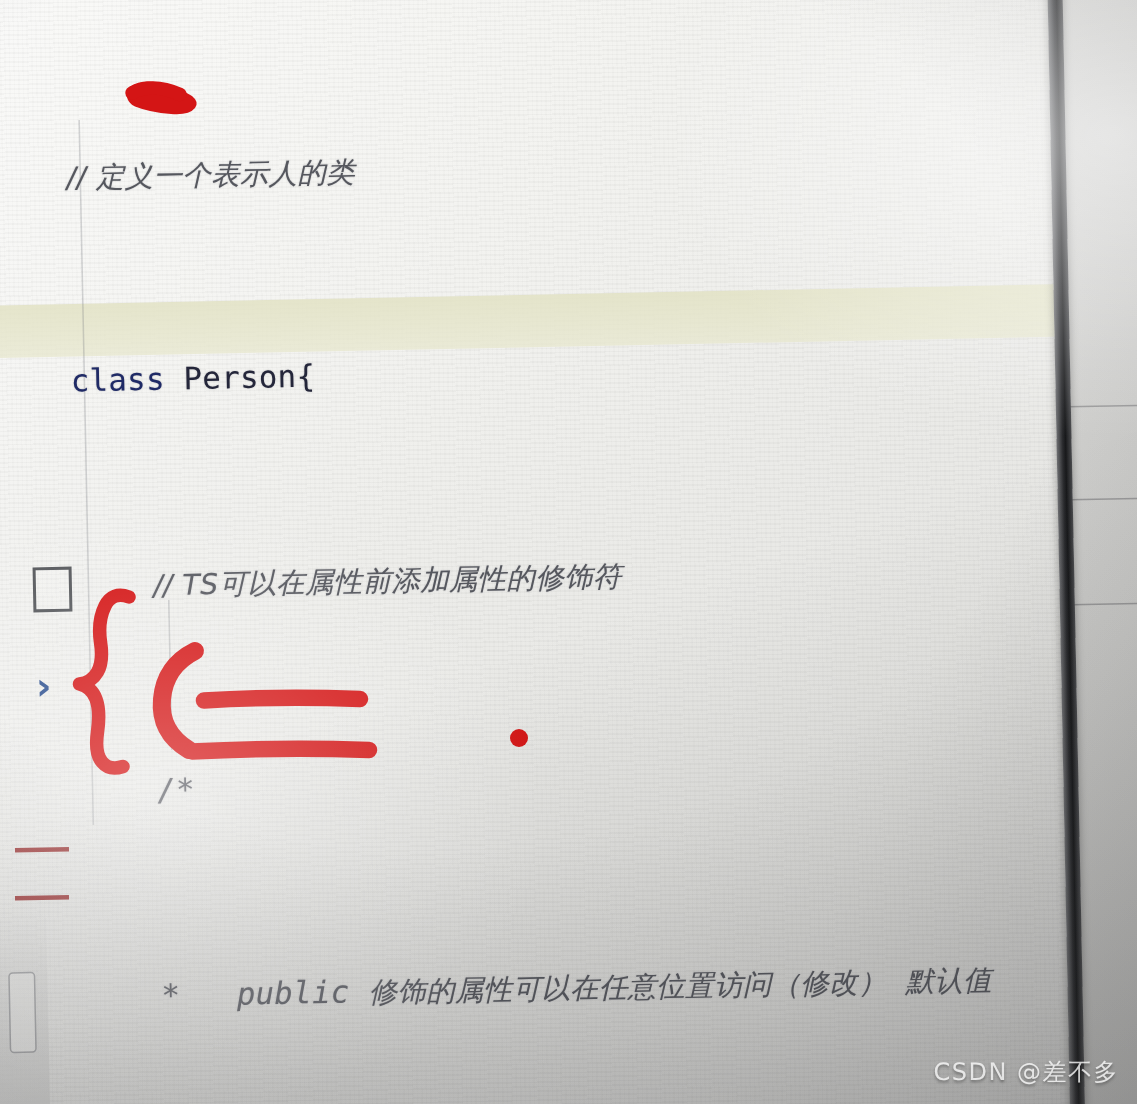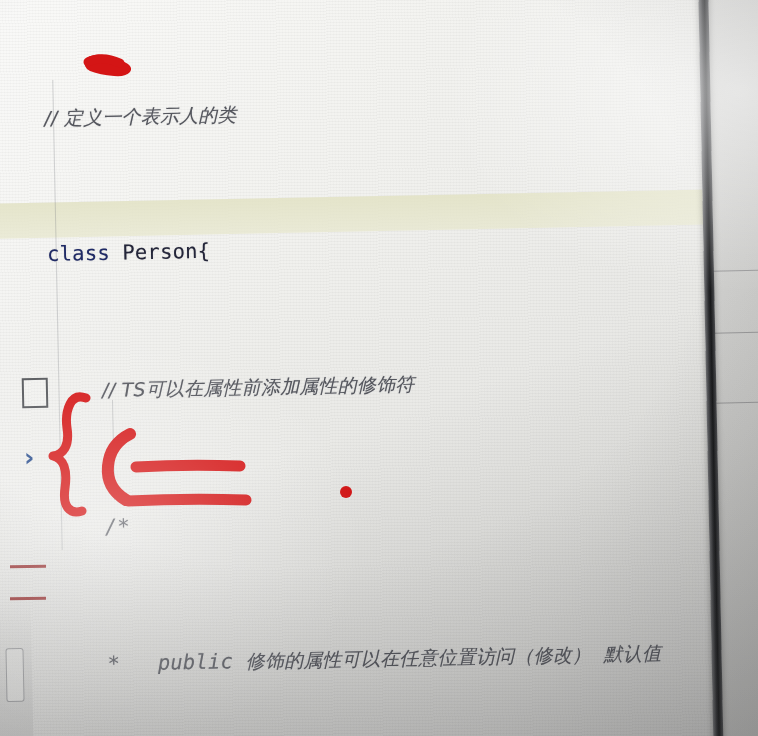--- a/index.html
+++ b/index.html
@@ -260,14 +260,15 @@
       <path d="M128 501 q60 -3 118 -1" stroke-width="11"></path>
     </g>
 
     <circle class="blob" cx="346" cy="492" r="6"></circle>
   </svg>
 
   <div class="glare"></div>
   <div class="glare2"></div>
   <div class="vignette"></div>
 
+  <div class="wm">CSDN @差不多</div>
 
 </div>
 
 </body></html>

